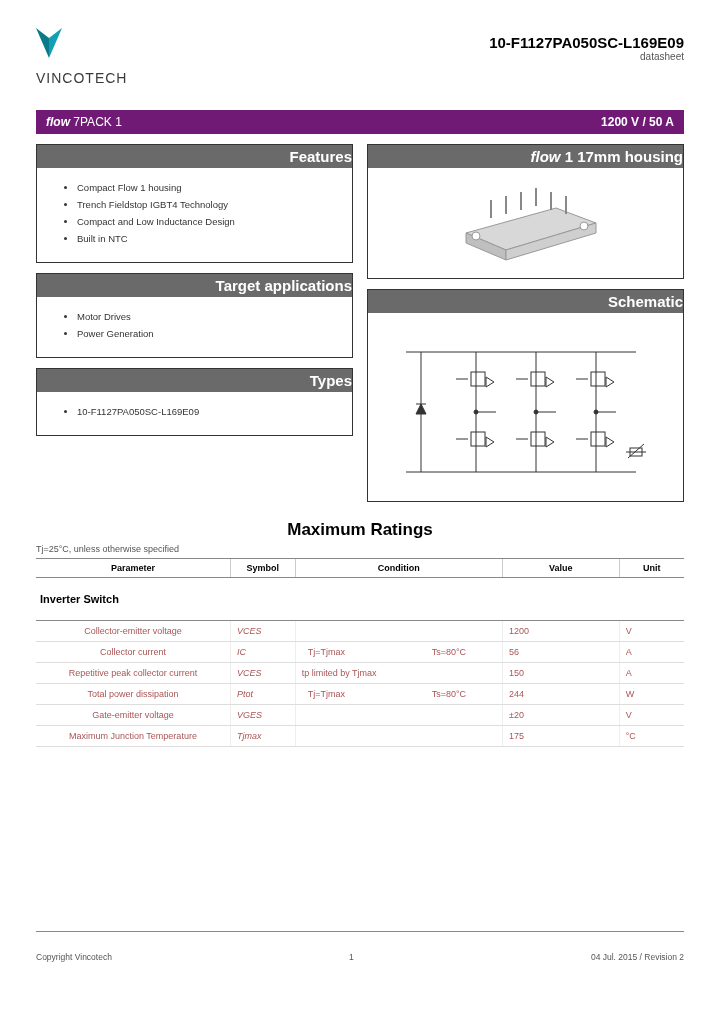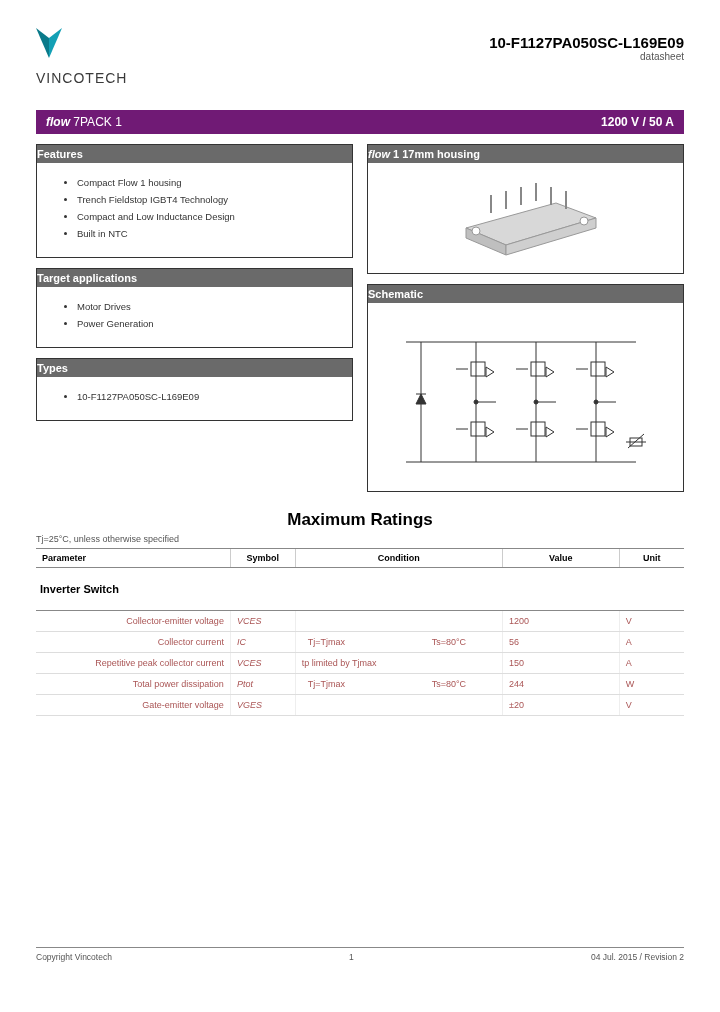--- a/index.html
+++ b/index.html
@@ -72,22 +72,22 @@
     display: flex;
     flex-direction: column;
     gap: 10px;
   }
   .box {
     border: 1px solid #333;
   }
   .box-header {
     background: #6a6a6a;
     color: #fff;
-    text-align: left;
-    font-size: 11px;
+    text-align: right;
+    font-size: 15px;
     padding: 3px 0;
     font-weight: bold;
   }
   .box-header .flow { font-style: italic; }
   .box-body {
     padding: 8px 10px 12px 18px;
   }
   .box-body ul {
     list-style: disc;
     padding-left: 6px;
@@ -130,47 +130,47 @@
   table.ratings th {
     border-top: 1px solid #888;
     border-bottom: 1px solid #888;
     border-left: 1px solid #ccc;
     padding: 4px 6px;
     font-weight: bold;
     color: #000;
     background: #fff;
     text-align: center;
   }
-  table.ratings th:first-child { border-left: none; text-align: left; margin-left: 18px; }
+  table.ratings th:first-child { border-left: none; text-align: center; margin-left: 18px; }
   table.ratings td {
     border-bottom: 1px solid #ddd;
     border-left: 1px solid #eee;
     padding: 5px 6px;
     color: #a55;
     text-align: left;
     vertical-align: middle;
   }
-  table.ratings td:first-child { border-left: none; text-align: right; }
+  table.ratings td:first-child { border-left: none; text-align: center; }
   .subsection {
     font-weight: bold;
     color: #000 !important;
     font-size: 11px;
     text-align: left !important;
     border-bottom: 1px solid #888 !important;
     padding: 15px 4px !important;
   }
   .sym { font-style: italic; }
   .cond-col { display: flex; justify-content: space-between; padding: 0 30px 0 6px; }
   .footer {
     position: absolute;
     bottom: 50px;
     left: 36px;
     right: 36px;
     border-top: 1px solid #888;
-    padding-top: 4px;
+    padding-top: 20px;
     display: flex;
     justify-content: space-between;
     font-size: 8.5px;
     color: #555;
   }
 </style>
 </head>
 <body>
 
 <div class="page">
@@ -354,20 +354,27 @@
         <td>244</td>
         <td>W</td>
       </tr>
       <tr>
         <td>Gate-emitter voltage</td>
         <td class="sym">VGES</td>
         <td></td>
         <td>±20</td>
         <td>V</td>
       </tr>
+      <tr>
+        <td>Maximum Junction Temperature</td>
+        <td class="sym">Tjmax</td>
+        <td></td>
+        <td>175</td>
+        <td>°C</td>
+      </tr>
     </tbody>
   </table>
 </div>
 
 <div class="footer">
   <span>Copyright Vincotech</span>
   <span>1</span>
   <span>04 Jul. 2015 / Revision 2</span>
 </div>
 

